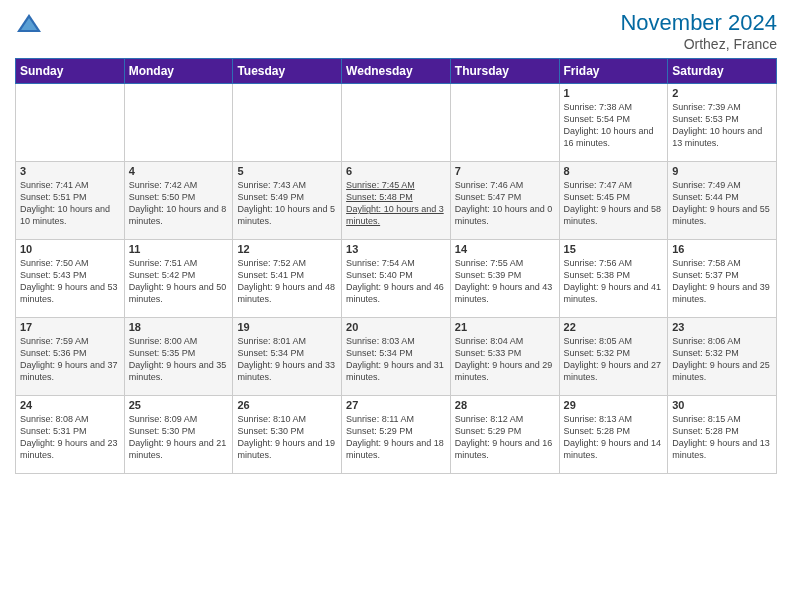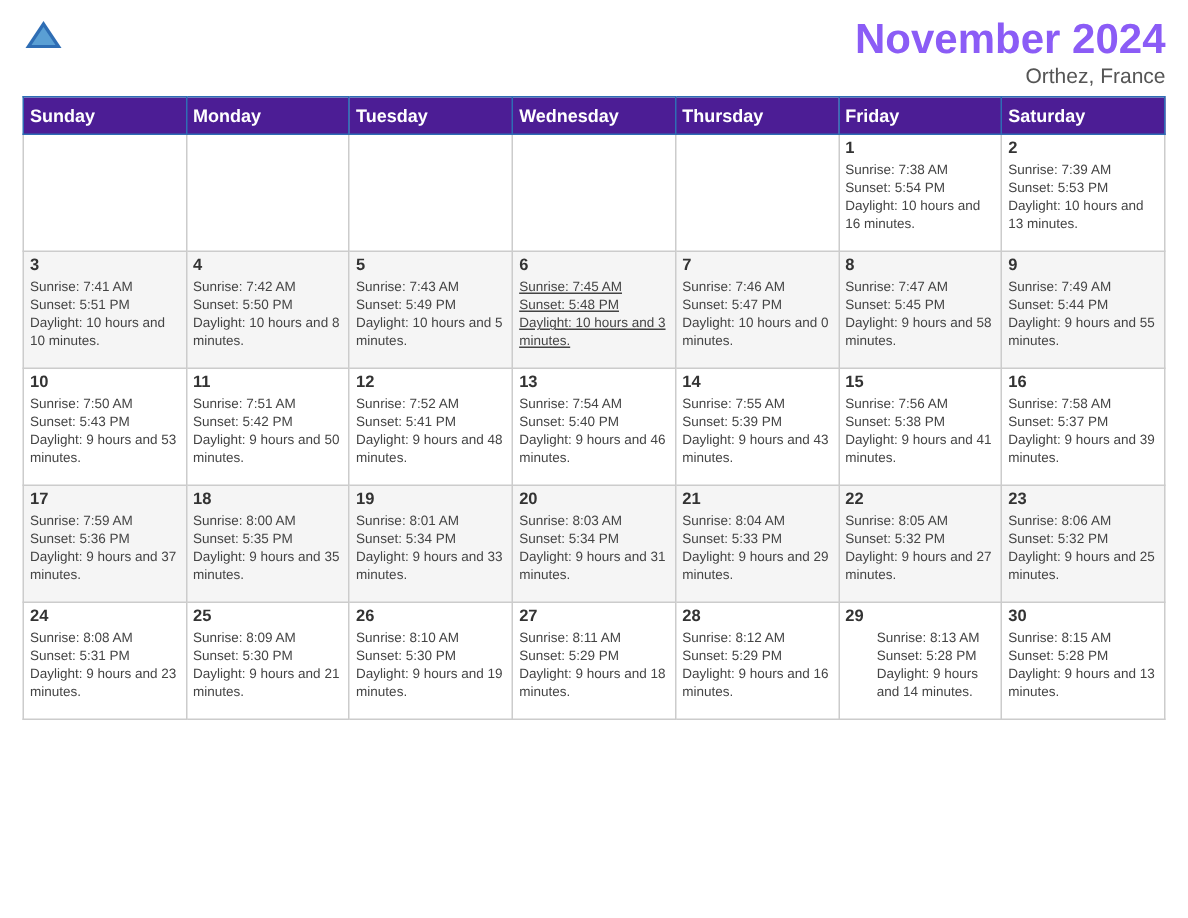--- a/index.html
+++ b/index.html
@@ -41,23 +41,23 @@
     }
     .logo-icon {
       width: 28px;
       height: 28px;
       margin-right: 4px;
     }
     .title-block {
       text-align: right;
     }
     .month-title {
-      font-size: 28px;
-      font-weight: bold;
-      color: #8b5cf6;
+      font-size: 22px;
+      font-weight: normal;
+      color: #0369a1;
     }
     .location {
       font-size: 14px;
       color: #555;
     }
     table {
       width: 100%;
       border-collapse: collapse;
       table-layout: fixed;
     }
@@ -304,21 +304,21 @@
 Daylight: 9 hours and 18 minutes.</div>
           </td>
           <td>
             <span class="day-num">28</span>
             <div class="day-info" style="white-space: pre-line;">Sunrise: 8:12 AM
 Sunset: 5:29 PM
 Daylight: 9 hours and 16 minutes.</div>
           </td>
           <td>
             <span class="day-num">29</span>
-            <div class="day-info" style="white-space: pre-line; margin-left: 21px;">Sunrise: 8:13 AM
+            <div class="day-info" style="white-space: pre-line;">Sunrise: 8:13 AM
 Sunset: 5:28 PM
 Daylight: 9 hours and 14 minutes.</div>
           </td>
           <td>
             <span class="day-num">30</span>
             <div class="day-info" style="white-space: pre-line;">Sunrise: 8:15 AM
 Sunset: 5:28 PM
 Daylight: 9 hours and 13 minutes.</div>
           </td>
         </tr>

